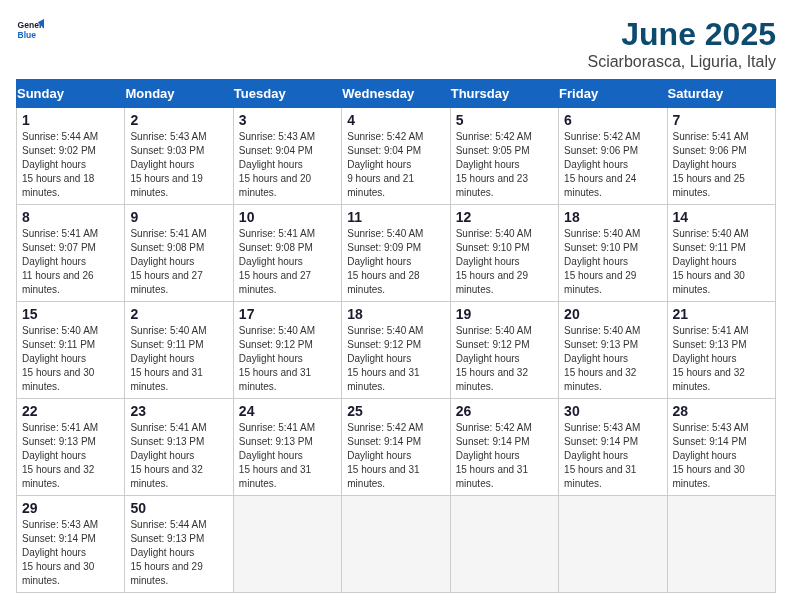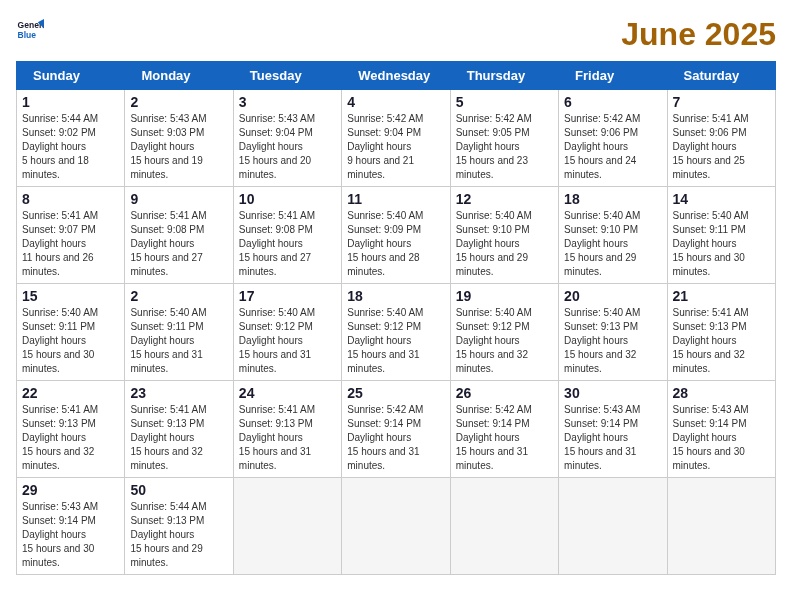--- a/index.html
+++ b/index.html
@@ -24,36 +24,36 @@
     .logo-icon {
       width: 28px;
       height: 28px;
     }
     .title-block {
       text-align: right;
     }
     .calendar-title {
       font-size: 32px;
       font-weight: bold;
-      color: #a16207;
+      color: #0c4a6e;
       text-align: right;
     }
     .calendar-subtitle {
       font-size: 16px;
       color: #444;
     }
     table {
       width: 100%;
       border-collapse: collapse;
       font-size: 10.5px;
     }
     thead tr th {
       background-color: #1565c0;
       color: #fff;
-      padding: 6px 16px;
+      padding: 6px 0;
       text-align: left;
       font-size: 13px;
       font-weight: bold;
       border: 1px solid #1565c0;
     }
     tbody tr td {
       border: 1px solid #ccc;
       vertical-align: top;
       padding: 4px 5px;
       height: 88px;
@@ -86,20 +86,21 @@
     <div class="logo">
       <svg class="logo-icon" viewBox="0 0 36 36" xmlns="http://www.w3.org/2000/svg">
         <rect width="36" height="36" rx="4" fill="white"></rect>
         <text x="2" y="16" font-size="11" font-weight="bold" fill="#1a1a2e" font-family="Arial">General</text>
         <text x="2" y="28" font-size="11" font-weight="bold" fill="#1565c0" font-family="Arial">Blue</text>
         <polygon points="28,8 36,4 36,16" fill="#1565c0"></polygon>
       </svg>
     </div>
     <div class="title-block">
       <div class="calendar-title">June 2025</div>
+      <div class="calendar-subtitle">Sciarborasca, Liguria, Italy</div>
     </div>
   </div>
 
   <table>
     <thead>
       <tr>
         <th>Sunday</th>
         <th>Monday</th>
         <th>Tuesday</th>
         <th>Wednesday</th>
@@ -109,21 +110,21 @@
       </tr>
     </thead>
     <tbody id="calendar-body">
     <tr>
           <td>
         <span class="day-number">1</span>
         <div class="day-info">
           <span>Sunrise: 5:44 AM</span><br>
           <span>Sunset: 9:02 PM</span><br>
           <span>Daylight hours</span><br>
-          <span>5 hours and 18 minutes.</span>
+          <span>15 hours and 18 minutes.</span>
         </div>
       </td>
           <td>
         <span class="day-number">2</span>
         <div class="day-info">
           <span>Sunrise: 5:43 AM</span><br>
           <span>Sunset: 9:03 PM</span><br>
           <span>Daylight hours</span><br>
           <span>15 hours and 19 minutes.</span>
         </div>

